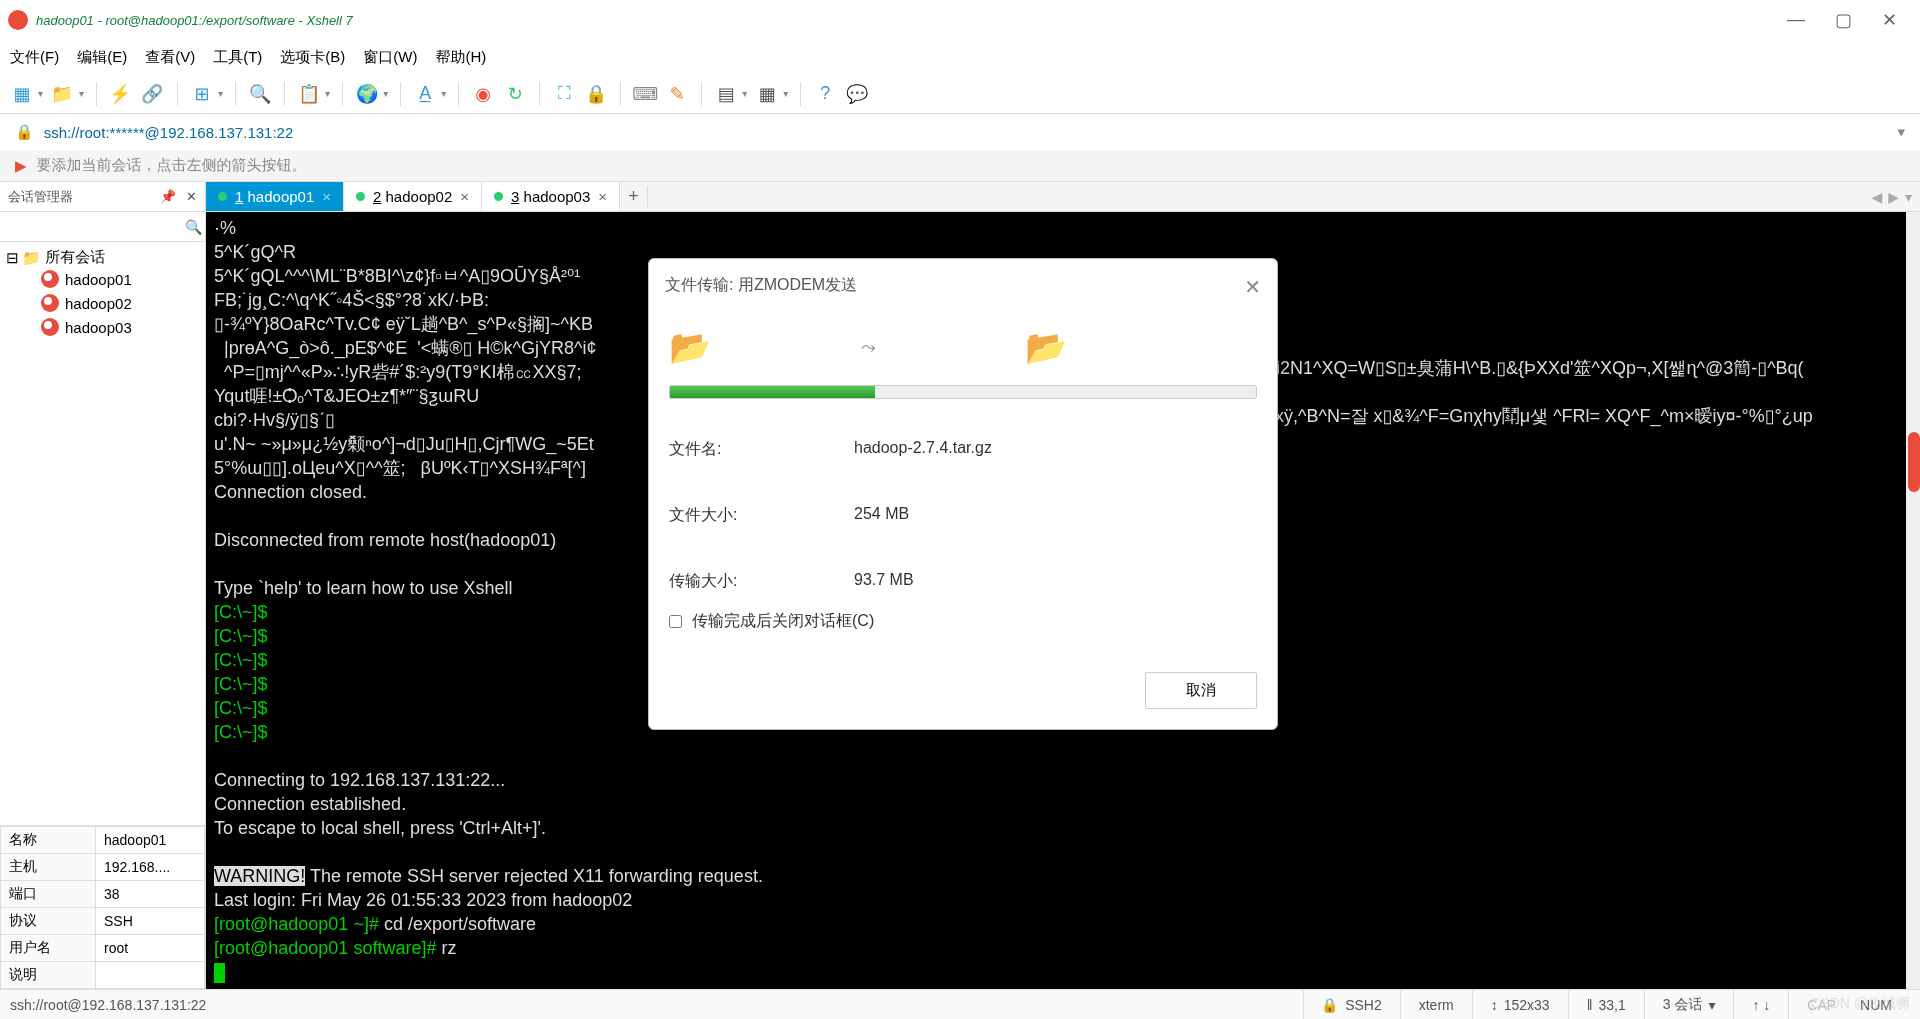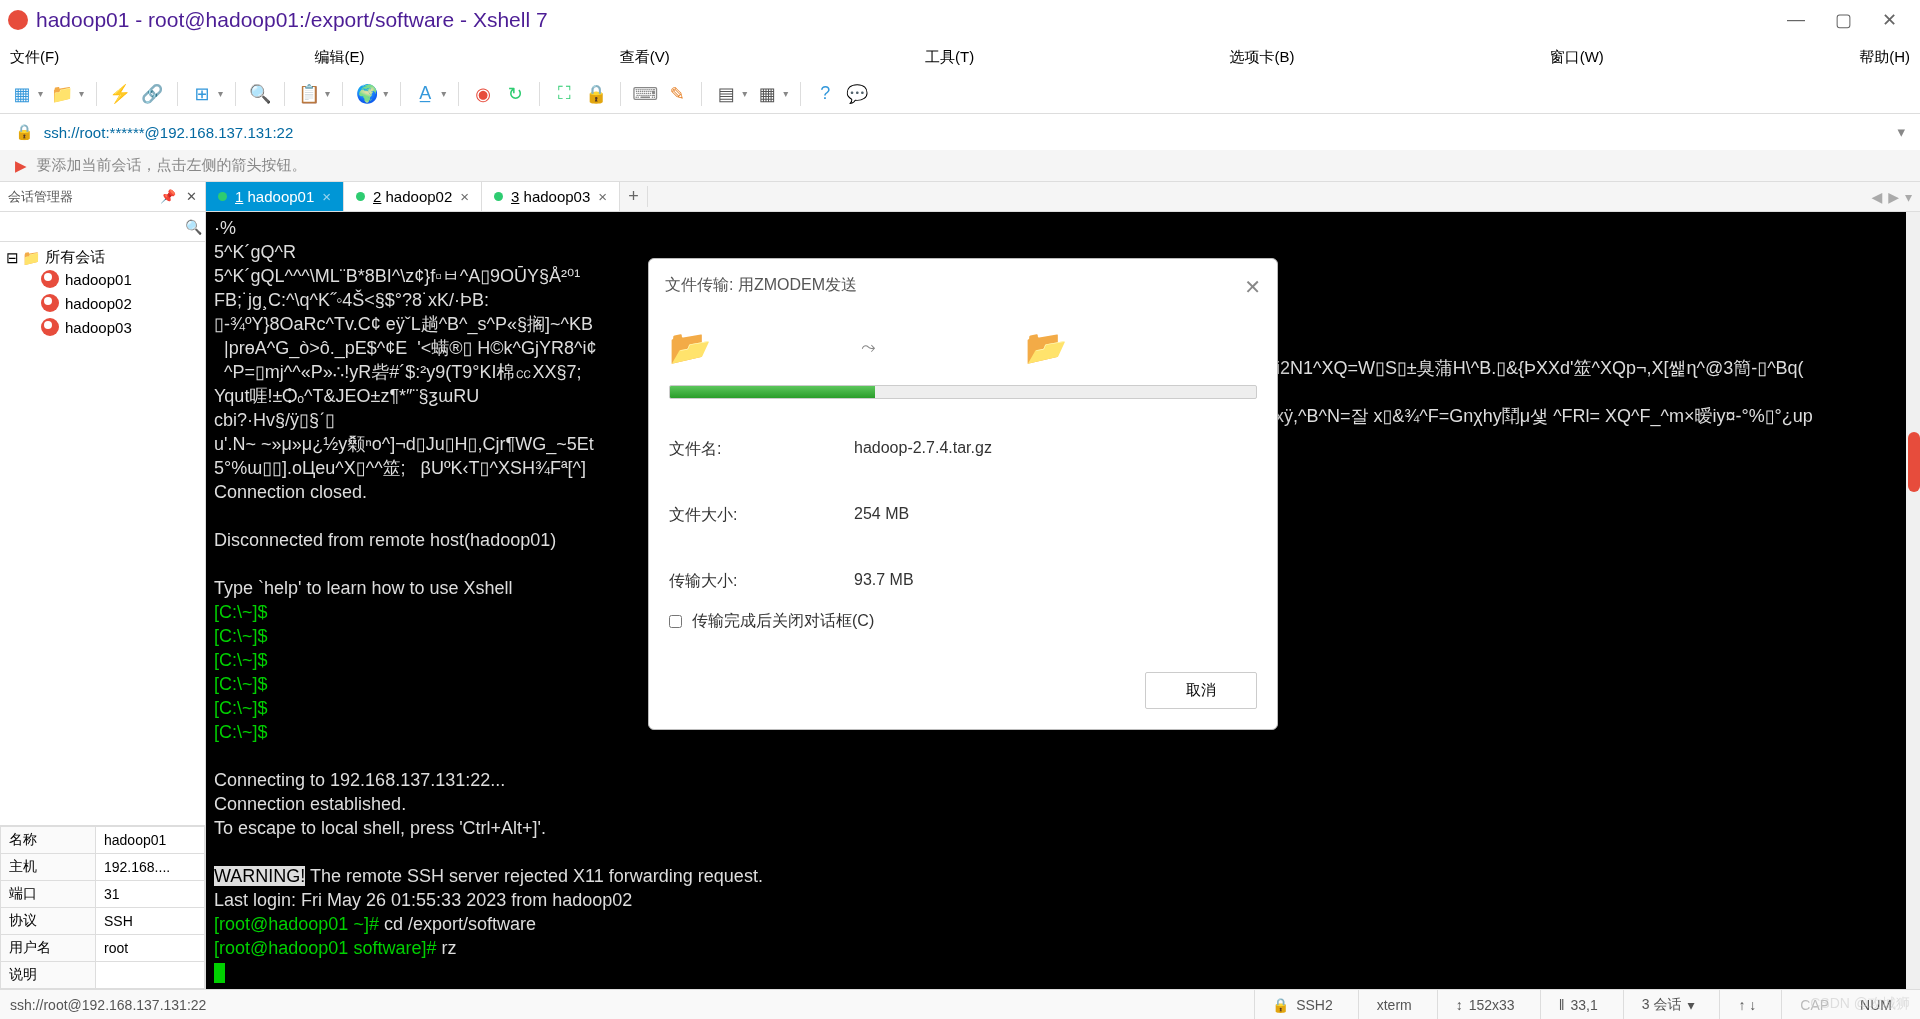--- a/index.html
+++ b/index.html
@@ -1,25 +1,25 @@
 <!DOCTYPE html>
 <html><head>
 <meta charset="utf-8">
 <style>
 * { margin: 0; padding: 0; box-sizing: border-box; font-family: "Microsoft YaHei", sans-serif; }
 body { width: 1920px; height: 1019px; background: #fff; overflow: hidden; font-size: 14px; position: relative; }
 
 
 .titlebar { height: 40px; display: flex; align-items: center; padding: 0 8px; background: #fff; }
 .titlebar .app-icon { width: 20px; height: 20px; border-radius: 50%; background: #e74c3c; margin-right: 8px; }
-.titlebar .title-text { color: #4c1d95; font-size: 21px; }
+.titlebar .title-text { color: #15803d; font-size: 13px; font-style: italic; }
 .titlebar .win-controls { margin-left: auto; display: flex; gap: 30px; color: #666; font-size: 18px; padding-right: 15px; }
 
 
-.menubar { height: 34px; display: flex; align-items: center; padding: 0 10px; gap: 18px; font-size: 15px; justify-content: space-between; }
+.menubar { height: 34px; display: flex; align-items: center; padding: 0 10px; gap: 18px; font-size: 15px; }
 .menubar span { cursor: pointer; }
 
 
 .toolbar { height: 40px; display: flex; align-items: center; padding: 0 10px; gap: 8px; border-bottom: 1px solid #ddd; }
 .tb-icon { width: 24px; height: 24px; display: inline-flex; align-items: center; justify-content: center; font-size: 18px; cursor: pointer; }
 .tb-sep { width: 1px; height: 24px; background: #ddd; margin: 0 4px; }
 .tb-drop { font-size: 10px; color: #888; margin-left: -4px; }
 
 
 .addressbar { height: 36px; display: flex; align-items: center; padding: 0 15px; gap: 10px; font-size: 15px; color: #888; }
@@ -81,21 +81,21 @@
 .progress-bar { height: 14px; background: #eee; border: 1px solid #ccc; border-radius: 2px; overflow: hidden; margin-bottom: 20px; }
 .progress-fill { height: 100%; width: 35%; background: linear-gradient(#5cc65c, #2a9d2a); }
 .dlg-row { display: flex; padding: 5px 0; font-size: 16px; margin-top: 35px; }
 .dlg-label { width: 185px; color: #333; }
 .dlg-val { color: #333; }
 .dlg-check { display: flex; align-items: center; gap: 10px; padding: 14px 0; font-size: 16px; color: #333; }
 .dlg-footer { display: flex; justify-content: flex-end; padding: 10px 20px 20px; }
 .btn-cancel { padding: 8px 40px; border: 1px solid #ccc; background: #fff; font-size: 15px; cursor: pointer; border-radius: 2px; }
 
 
-.statusbar { position: absolute; bottom: 0; left: 0; right: 0; height: 30px; display: flex; align-items: center; padding: 0 10px; font-size: 14px; border-top: 1px solid #ddd; background: #f9f9f9; color: #555; gap: 7px; }
+.statusbar { position: absolute; bottom: 0; left: 0; right: 0; height: 30px; display: flex; align-items: center; padding: 0 10px; font-size: 14px; border-top: 1px solid #ddd; background: #f9f9f9; color: #555; }
 .statusbar .sp { flex: 1; }
 .statusbar .seg { padding: 0 18px; border-left: 1px solid #ddd; height: 100%; display: flex; align-items: center; gap: 6px; }
 .statusbar .seg:first-of-type { border-left: none; }
 .watermark { position: absolute; right: 10px; bottom: 6px; color: #ccc; font-size: 14px; opacity: 0.6; pointer-events: none; z-index: 50; }
 </style>
 </head>
 <body>
 
 <div class="titlebar">
   <div class="app-icon"></div>
@@ -208,21 +208,21 @@
             <tr>
               <td>名称</td>
               <td>hadoop01</td>
             </tr>
             <tr>
               <td>主机</td>
               <td>192.168....</td>
             </tr>
             <tr>
               <td>端口</td>
-              <td>31</td>
+              <td>38</td>
             </tr>
             <tr>
               <td>协议</td>
               <td>SSH</td>
             </tr>
             <tr>
               <td>用户名</td>
               <td>root</td>
             </tr>
             <tr>

